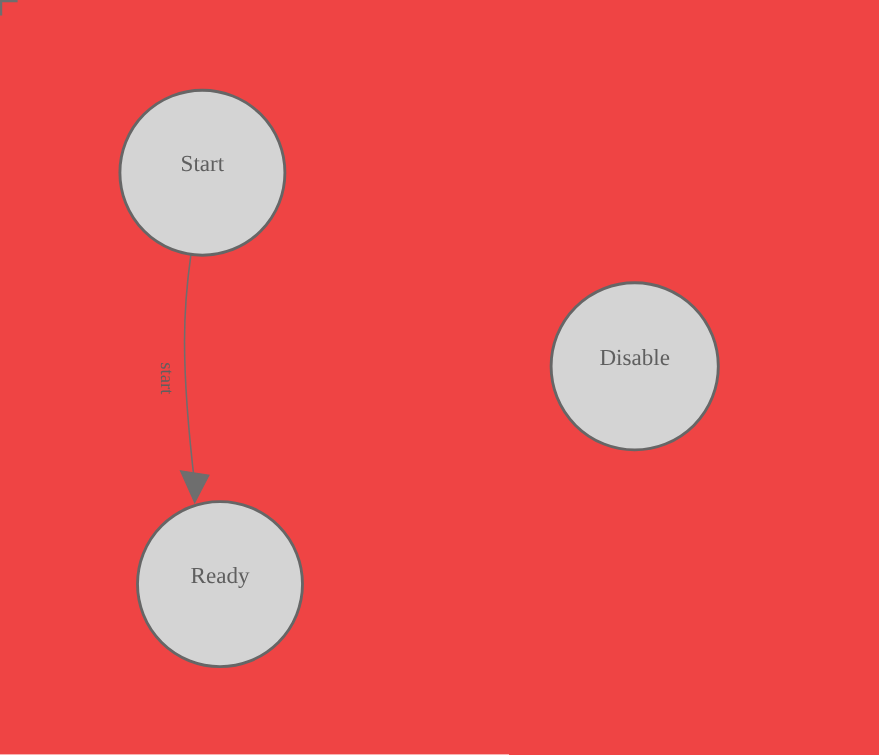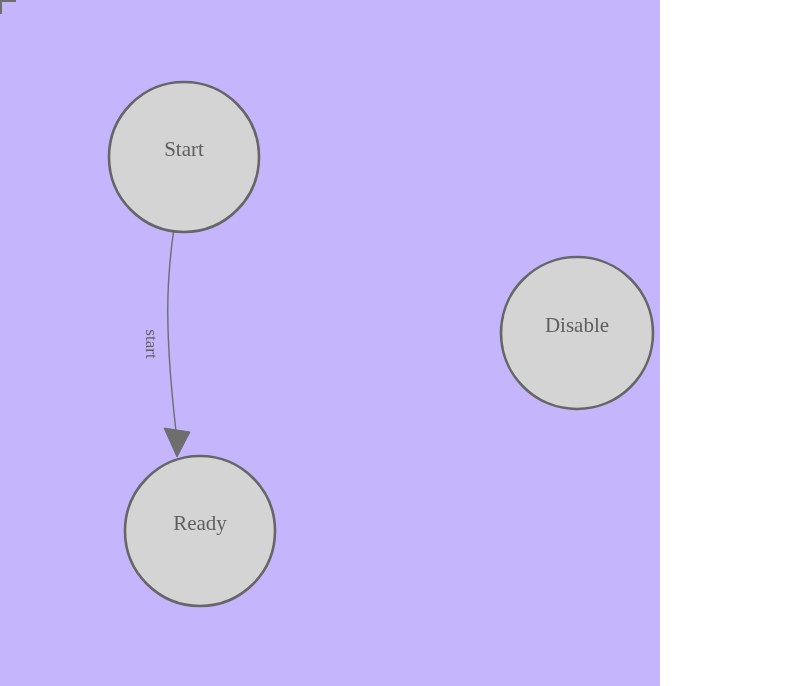--- a/index.html
+++ b/index.html
@@ -5,23 +5,23 @@
   html, body {
     margin: 0;
     padding: 0;
     background: #ffffff;
   }
   body {
     font-family: "Liberation Serif", "DejaVu Serif", serif;
   }
   #canvas {
     position: relative;
-    width: 660px;
+    width: 799px;
     height: 686px;
-    background: #c4b5fd;
+    background: #ef4444;
     overflow: hidden;
   }
   #graph-svg {
     position: absolute;
     left: 0;
     top: 0;
     width: 799px;
     height: 686px;
     display: block;
   }

